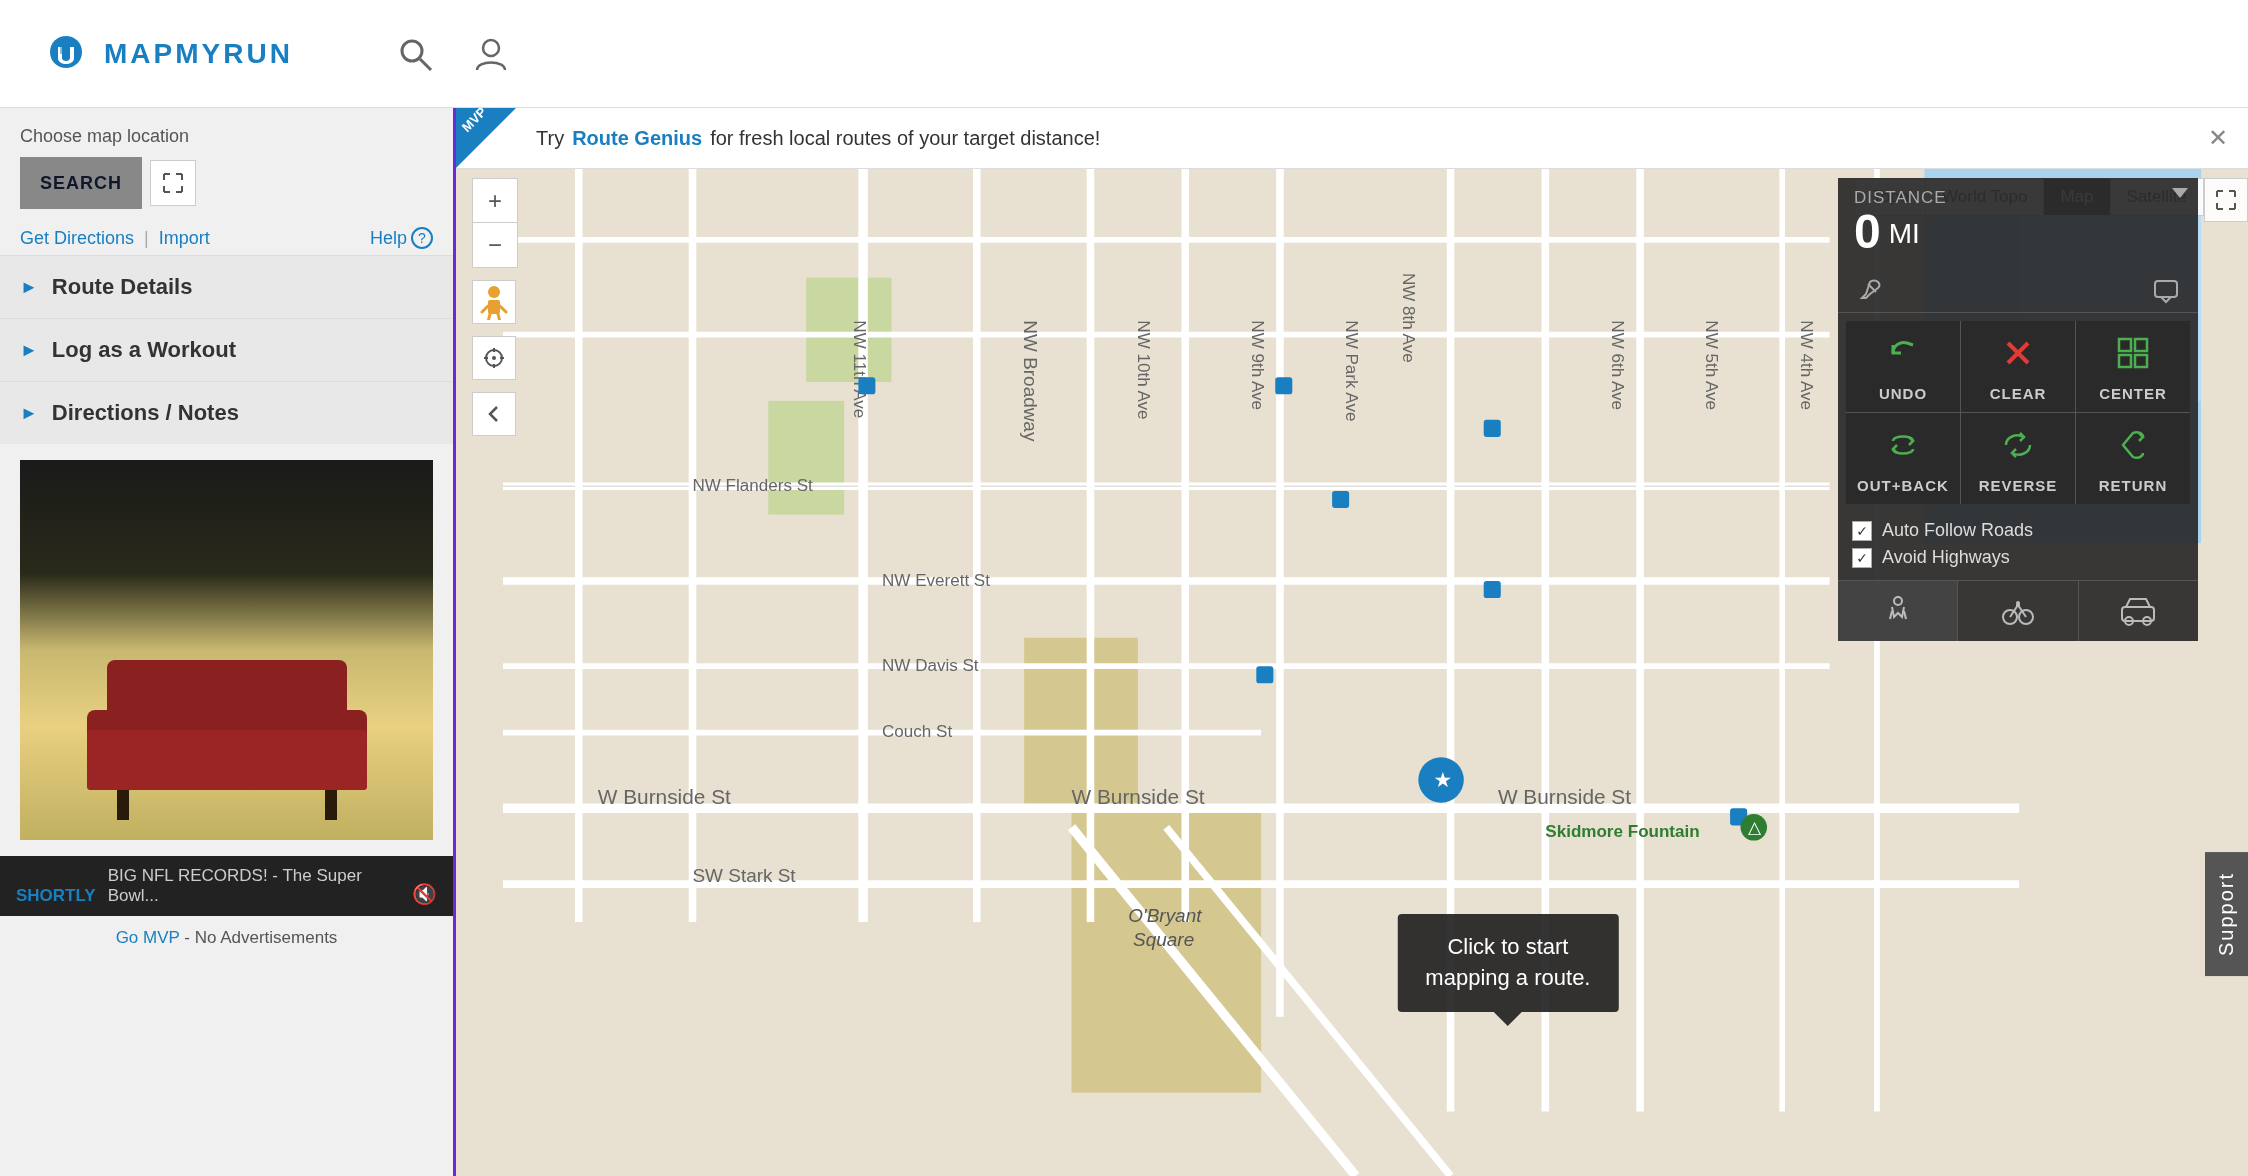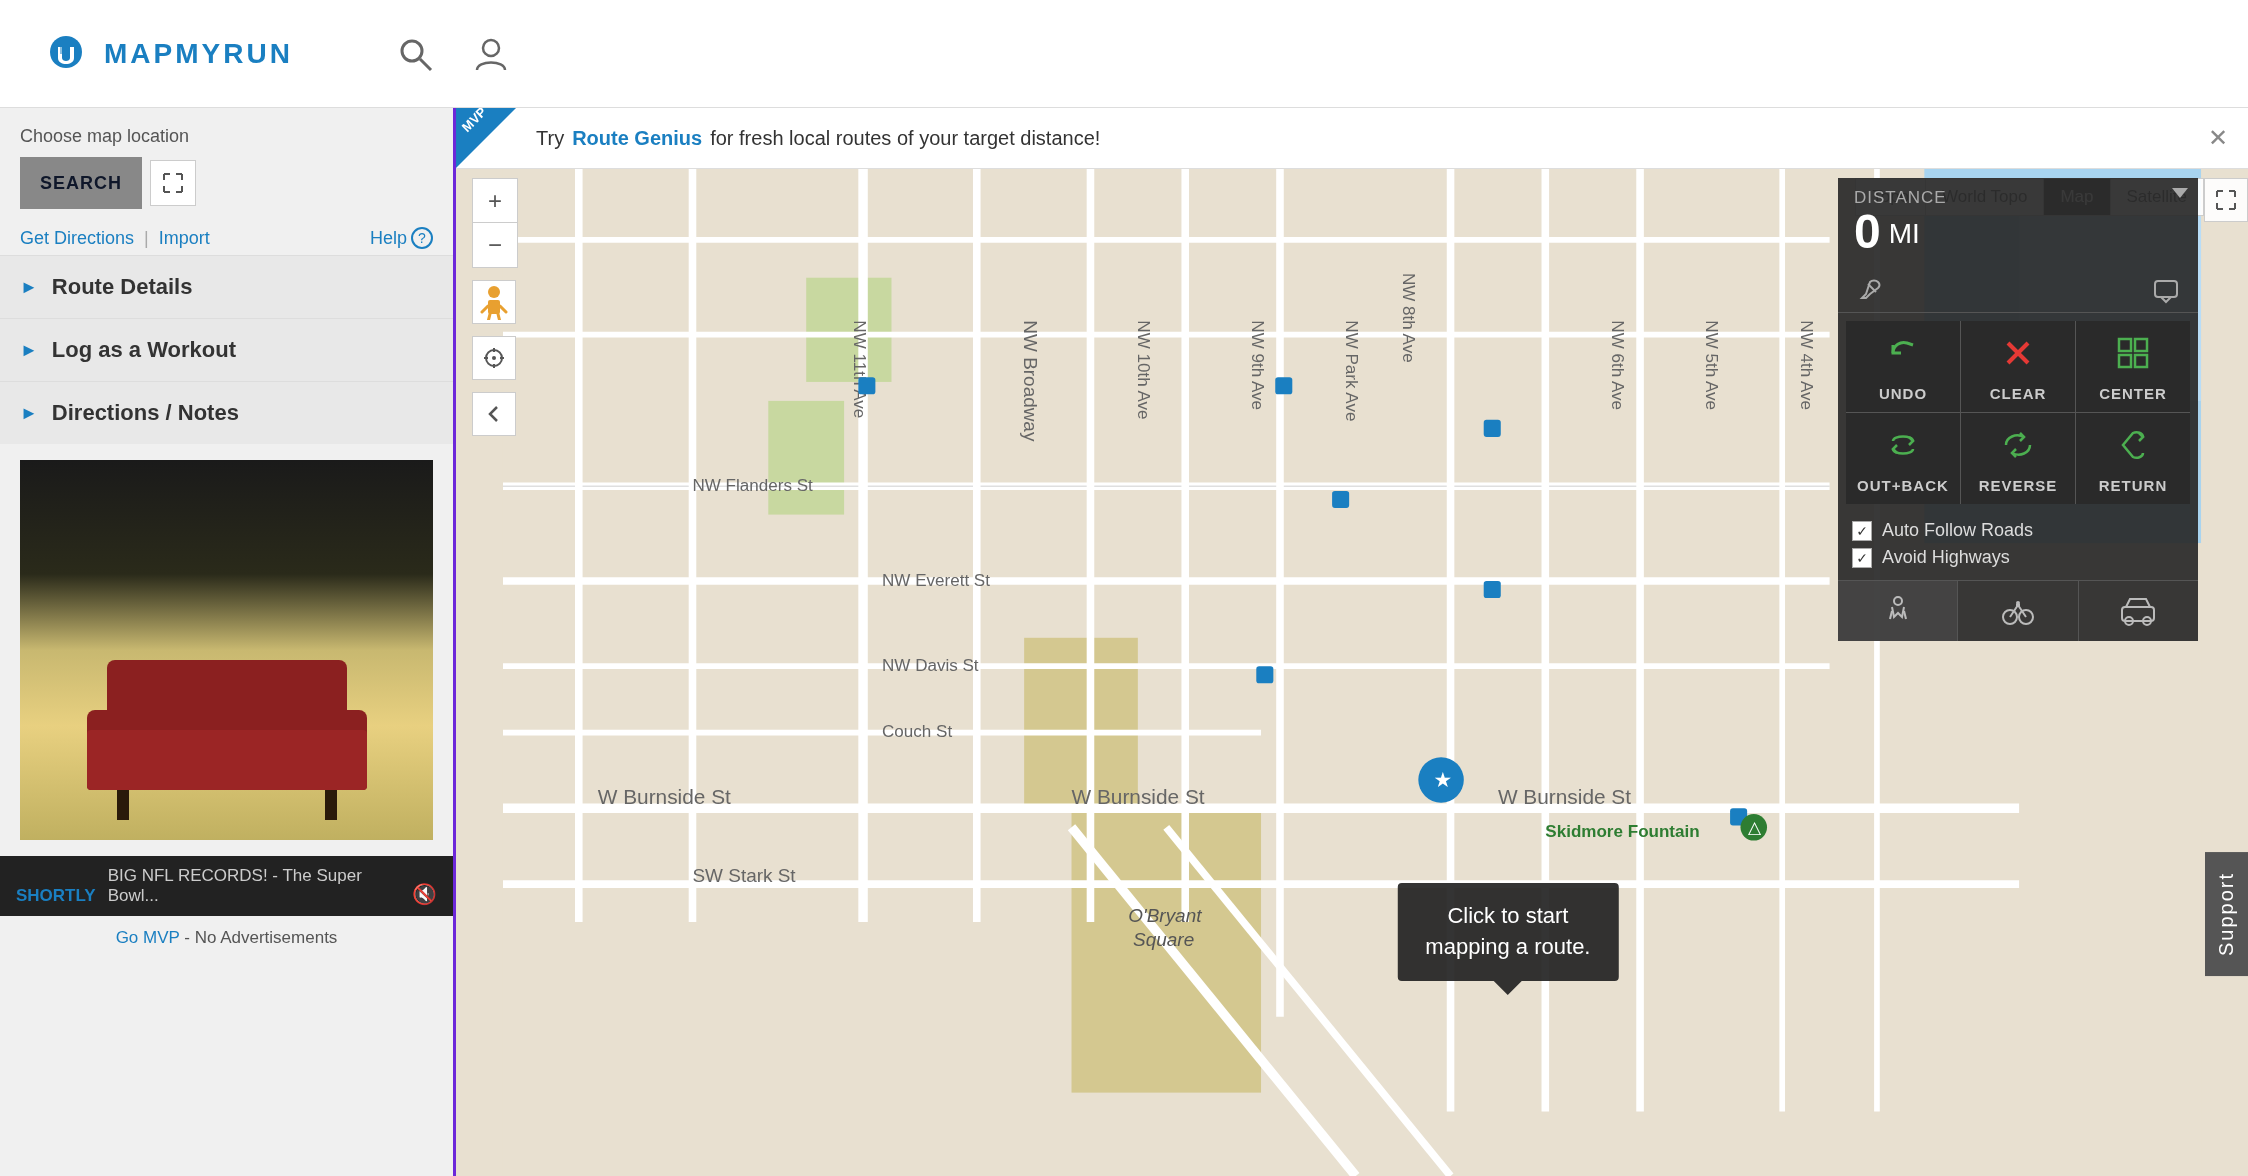--- a/index.html
+++ b/index.html
@@ -790,21 +790,21 @@
 
         <text x="1100" y="710" font-size="18" fill="#2e7d32" font-weight="bold">Skidmore Fountain</text>
 
         <circle cx="1320" cy="700" r="14" fill="#2e7d32"></circle>
         <text x="1314" y="706" font-size="18" fill="#fff">△</text>
 
         <circle cx="990" cy="650" r="24" fill="#1a7fc1"></circle>
         <text x="982" y="658" font-size="22" fill="#fff">★</text>
       </svg>
 
-      <div class="map-tooltip" style="bottom: 195px; left: 55%;">
+      <div class="map-tooltip" style="bottom: 164px; left: 55%;">
         <span>Click to start<br>mapping a route.</span>
         <div class="map-tooltip-arrow"></div>
       </div>
     </div>
 
     <div class="map-zoom-controls">
       <div class="map-zoom-btn">+</div>
       <div class="map-zoom-btn">−</div>
     </div>
 

